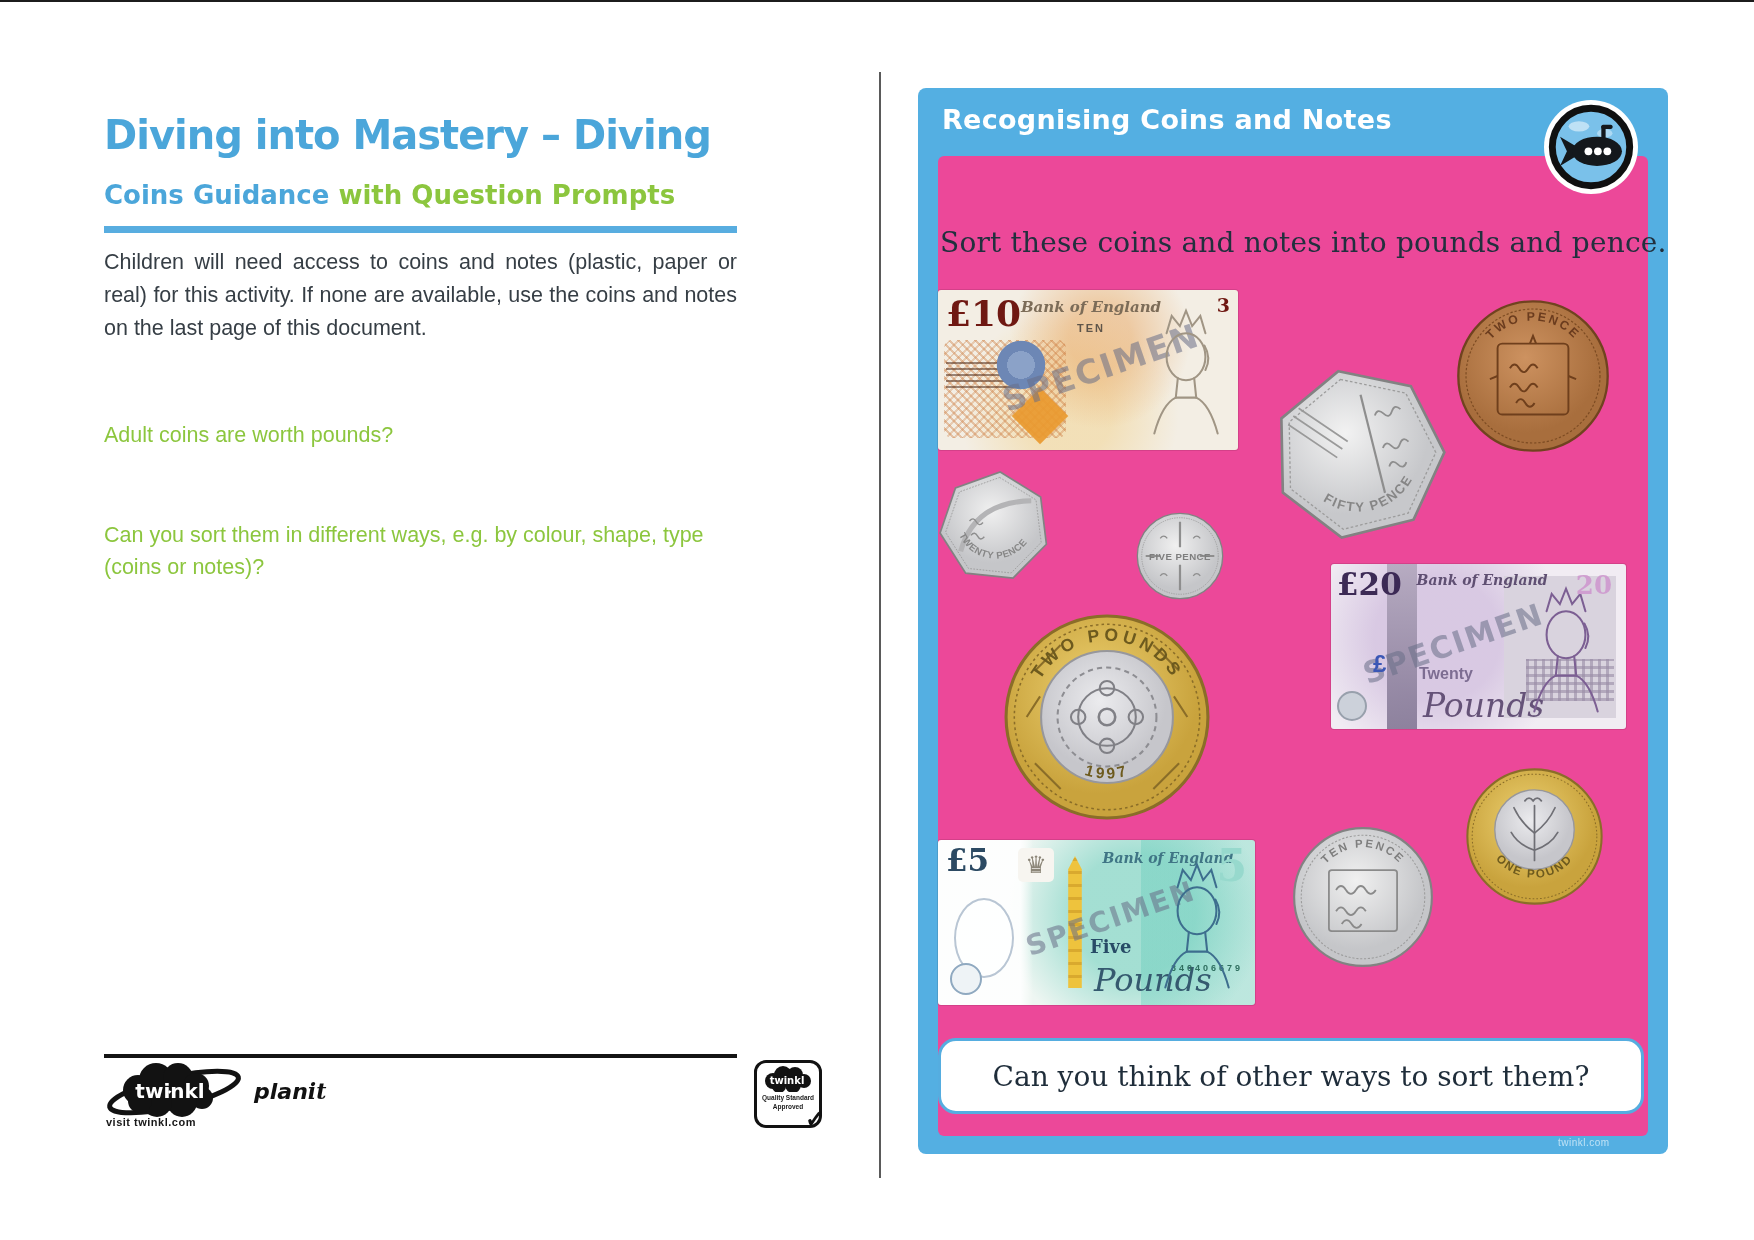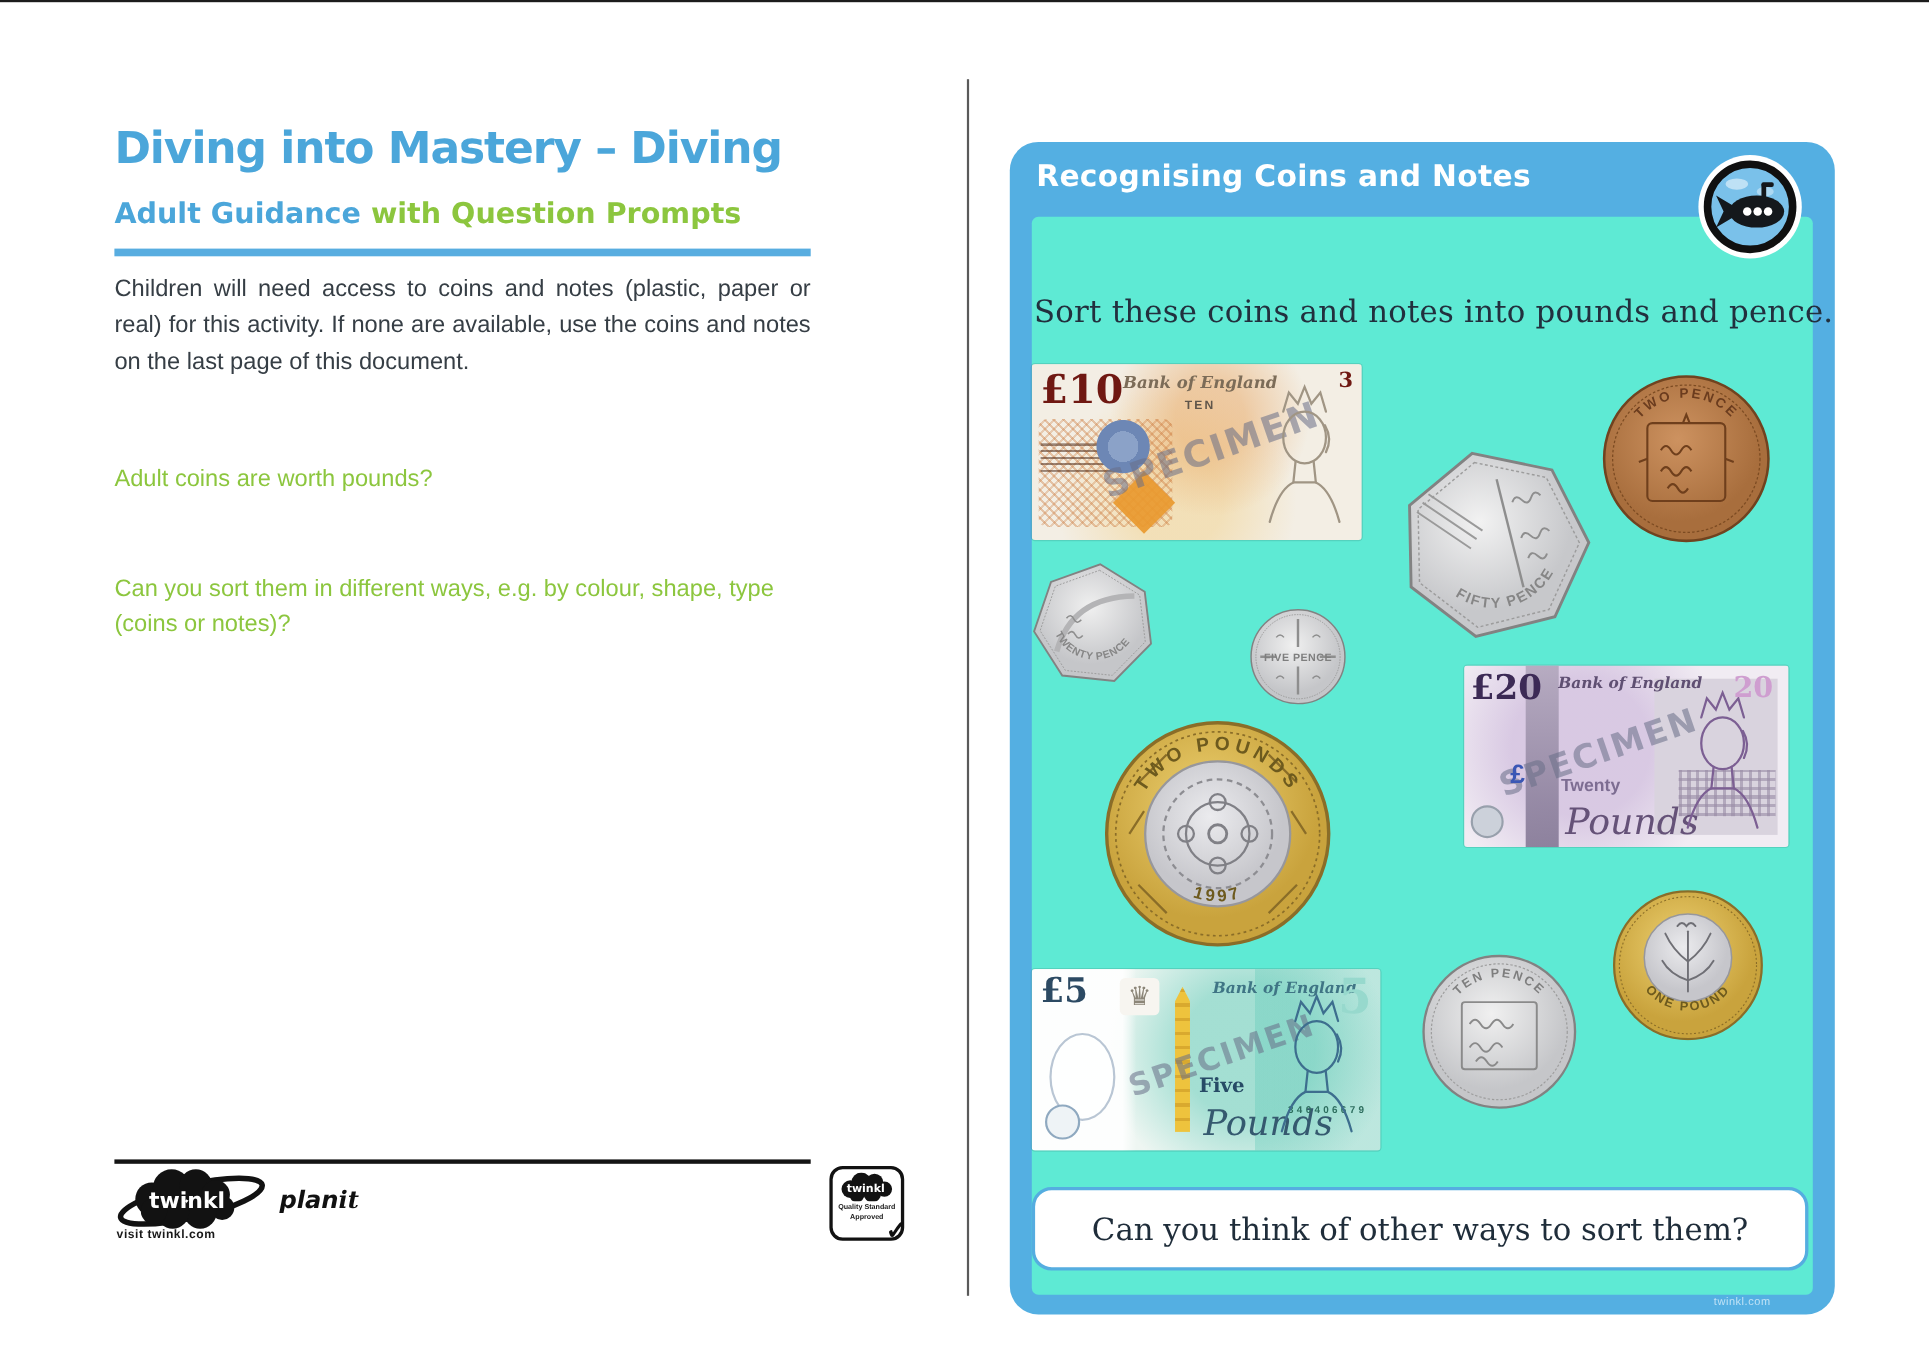--- a/index.html
+++ b/index.html
@@ -29,25 +29,25 @@
   .lp-planit .p2{font-family:"DejaVu Serif",serif;font-style:italic;font-weight:bold;}
   .lp-visit{top:1116px;left:2px;font-size:11px;font-weight:bold;color:#181818;letter-spacing:.5px;}
 
   .quality-badge{left:754px;top:1060px;width:62px;height:62px;border:3px solid #121212;border-radius:12px;background:#fff;}
   .qb-cloud{position:absolute;left:3px;top:3px;width:54px;height:26px;}
   .qb-l1{position:absolute;left:0;top:31px;width:100%;text-align:center;font-size:6.5px;font-weight:bold;color:#1a1a1a;}
   .qb-l2{position:absolute;left:0;top:40px;width:100%;text-align:center;font-size:6.5px;font-weight:bold;color:#1a1a1a;}
   .qb-check{position:absolute;right:-6px;bottom:-8px;font-size:24px;font-weight:900;color:#101010;}
 
   
-  .card{left:918px;top:88px;width:750px;height:1066px;background:#54AFE2;border-radius:26px;margin-top:41px;}
+  .card{left:918px;top:88px;width:750px;height:1066px;background:#54AFE2;border-radius:8px;}
   .card-header{position:absolute;left:24px;top:16px;font-family:"DejaVu Sans",sans-serif;font-weight:bold;font-size:27px;color:#ffffff;letter-spacing:.3px;}
   .sub-badge{position:absolute;left:626px;top:12px;width:94px;height:94px;border-radius:50%;background:#ffffff;z-index:5;}
   .sub-badge svg{position:absolute;left:4px;top:4px;}
-  .panel{position:absolute;left:20px;top:68px;width:710px;height:980px;background:#5eead4;border-radius:6px;}
+  .panel{position:absolute;left:20px;top:68px;width:710px;height:980px;background:#ec4899;border-radius:6px;}
   .watermark{position:absolute;left:640px;top:1049px;font-size:10px;color:#bfe2f6;letter-spacing:.5px;z-index:6;}
 
   .instruction{top:70px;left:2px;width:706px;font-family:"DejaVu Serif",serif;font-size:28px;color:#22303e;letter-spacing:.2px;white-space:nowrap;}
 
   .prompt-box{top:882px;left:0px;width:700px;height:70px;background:#fff;border:3px solid #55ADE0;border-radius:18px;}
   .prompt-text{position:absolute;left:0;top:0;width:100%;height:100%;display:flex;align-items:center;justify-content:center;font-family:"DejaVu Serif",serif;font-size:28px;color:#1f2d3a;}
 
   
   .note{position:absolute;border-radius:3px;box-shadow:0 0 0 1px rgba(0,0,0,.10);overflow:hidden;}
   .note10{left:0;top:134px;width:300px;height:160px;background-color:#f3eee4;
@@ -122,21 +122,21 @@
 </style>
 </head>
 <body>
 
 <div class="abs top-line"></div>
 <div class="abs page-divider"></div>
 
 <div class="abs left-page">
   <div class="abs lp-title nowrap">Diving into Mastery – Diving</div>
   <div class="abs lp-subtitle nowrap">
-    <span class="blue">Adult Guidance </span><span class="green">with Question Prompts</span>
+    <span class="blue">Coins Guidance </span><span class="green">with Question Prompts</span>
   </div>
   <div class="abs lp-rule"></div>
   <div class="abs lp-para">Children will need access to coins and notes (plastic, paper or real) for this activity. If none are available, use the coins and notes on the last page of this document.</div>
   <div class="abs lp-q q1">Adult coins are worth pounds?</div>
   <div class="abs lp-q q3">Can you sort them in different ways, e.g. by colour, shape, type (coins or notes)?</div>
 
   <div class="abs lp-footrule"></div>
 
   <div class="abs lp-logo">
     <svg width="150" height="62" viewBox="0 0 150 62">

